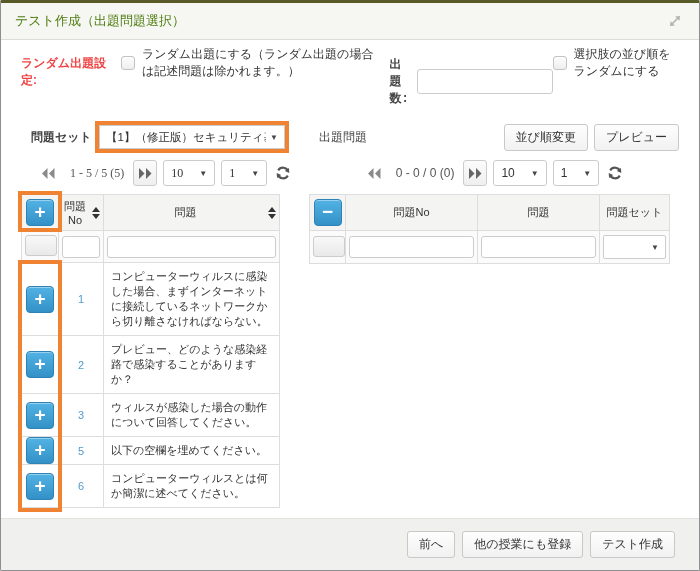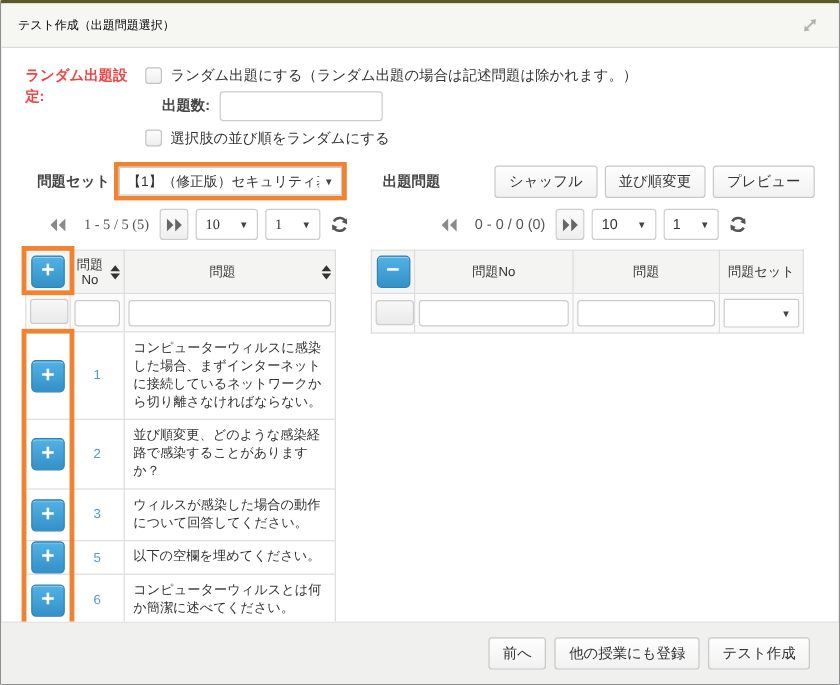--- a/index.html
+++ b/index.html
@@ -9,47 +9,47 @@
   .dialog{
     width:700px; height:571px; background:#fff; position:relative;
     border:1px solid #8f8f8f; border-top:3px solid #585a28; border-radius:2px;
     display:flex; flex-direction:column; overflow:hidden;
     box-shadow:0 2px 4px rgba(0,0,0,.25);
   }
   .dialog-header{
     height:37px; background:#f6f6f3; border-bottom:1px solid #ddddd8;
     display:flex; align-items:center; padding:0 14px; flex:none;
   }
-  .dialog-title{ font-size:10px; color:#000000; }
+  .dialog-title{ font-size:13px; color:#4d7c0f; }
   .expand-icon{ margin-left:auto; width:20px; height:20px; cursor:pointer; display:flex; align-items:center; justify-content:center; }
 
   .dialog-body{ flex:1; padding:13px 20px 0 20px; overflow:hidden; }
 
   
   .rs-row{ display:flex; }
   .rs-label{ width:100px; font-weight:bold; color:#ef4444; padding-top:2px; flex:none; }
-  .rs-fields{ display:flex; flex-direction:column; }
+  .rs-fields{ display:flex; flex-direction:row;font-family:Liberation Mono, monospace; }
   .check-row{ display:flex; align-items:center; gap:7px; height:20px; }
   .checkbox{ width:14px; height:14px; border:1px solid #c2c2c2; border-radius:3px; background:linear-gradient(#fdfdfd,#eee); cursor:pointer; flex:none; }
   .count-row{ display:flex; align-items:center; margin:3px 0 4px 14px; gap:8px; }
   .count-label{ font-weight:bold; color:#444; }
   .text-input{ border:1px solid #ccc; border-radius:3px; height:25px; padding:0 6px; font-size:12px; font-family:inherit; background:#fff; }
   .count-input{ width:136px; }
 
   
   .panels-head{ display:flex; align-items:center; margin-top:10px; height:32px; }
   .ph-left{ width:288px; flex:none; display:flex; align-items:center; }
   .ph-left .set-label{ font-weight:bold; color:#444; margin-left:10px; width:64px; flex:none; }
   .hl-select{ border:4px solid #ef8332; display:inline-flex; }
   .select{ background:#fff; border:1px solid #ccc; border-radius:2px; height:24px; display:flex; align-items:center; padding:0 6px; cursor:pointer; }
   .set-select{ width:186px; border-radius:0; }
   .set-select .sel-text{ width:160px; overflow:hidden; white-space:nowrap; font-size:11.5px; color:#333; }
   .caret{ font-size:8px; color:#444; margin-left:auto; padding-left:4px; }
   .ph-right{ flex:1; display:flex; align-items:center; padding-left:10px; }
-  .ph-right .sq-label{ font-weight:bold; color:#444; }
+  .ph-right .sq-label{ font-weight:normal; color:#444; }
   .ph-buttons{ margin-left:auto; display:flex; gap:6px; }
   .btn{
     background:linear-gradient(#fefefe,#f1f1f1); border:1px solid #c8c8c8; border-radius:3px;
     padding:0 11px; height:27px; font-size:12px; color:#333; cursor:pointer; font-family:inherit;
     display:inline-flex; align-items:center;
   }
 
   
   .pagers{ display:flex; margin-top:4px; height:32px; align-items:center; }
   .pager{ display:flex; align-items:center; justify-content:center; gap:6px; }
@@ -151,21 +151,20 @@
         <span class="hl-select">
           <span class="select set-select">
             <span class="sel-text">【1】（修正版）セキュリティ基礎知識</span>
             <span class="caret">▼</span>
           </span>
         </span>
       </div>
       <div class="ph-right">
         <span class="sq-label">出題問題</span>
         <span class="ph-buttons">
-          <button class="btn">シャッフル</button>
           <button class="btn">並び順変更</button>
           <button class="btn">プレビュー</button>
         </span>
       </div>
     </div>
 
     <div class="pagers">
       <div class="pager pager-left">
         <button class="pg-arrow">
           <svg width="13" height="11" viewBox="0 0 13 11">
@@ -275,21 +274,21 @@
                     <span class="glyph">+</span>
                   </button></td>
             <td class="body-cell no-cell"><span>1</span></td>
             <td class="body-cell q-cell">コンピューターウィルスに感染した場合、まずインターネットに接続しているネットワークから切り離さなければならない。</td>
           </tr>
           <tr>
             <td class="body-cell add-cell"><button class="blue-btn">
                     <span class="glyph">+</span>
                   </button></td>
             <td class="body-cell no-cell"><span>2</span></td>
-            <td class="body-cell q-cell">並び順変更、どのような感染経路で感染することがありますか？</td>
+            <td class="body-cell q-cell">プレビュー、どのような感染経路で感染することがありますか？</td>
           </tr>
           <tr>
             <td class="body-cell add-cell"><button class="blue-btn">
                     <span class="glyph">+</span>
                   </button></td>
             <td class="body-cell no-cell"><span>3</span></td>
             <td class="body-cell q-cell">ウィルスが感染した場合の動作について回答してください。</td>
           </tr>
           <tr>
             <td class="body-cell add-cell"><button class="blue-btn">

